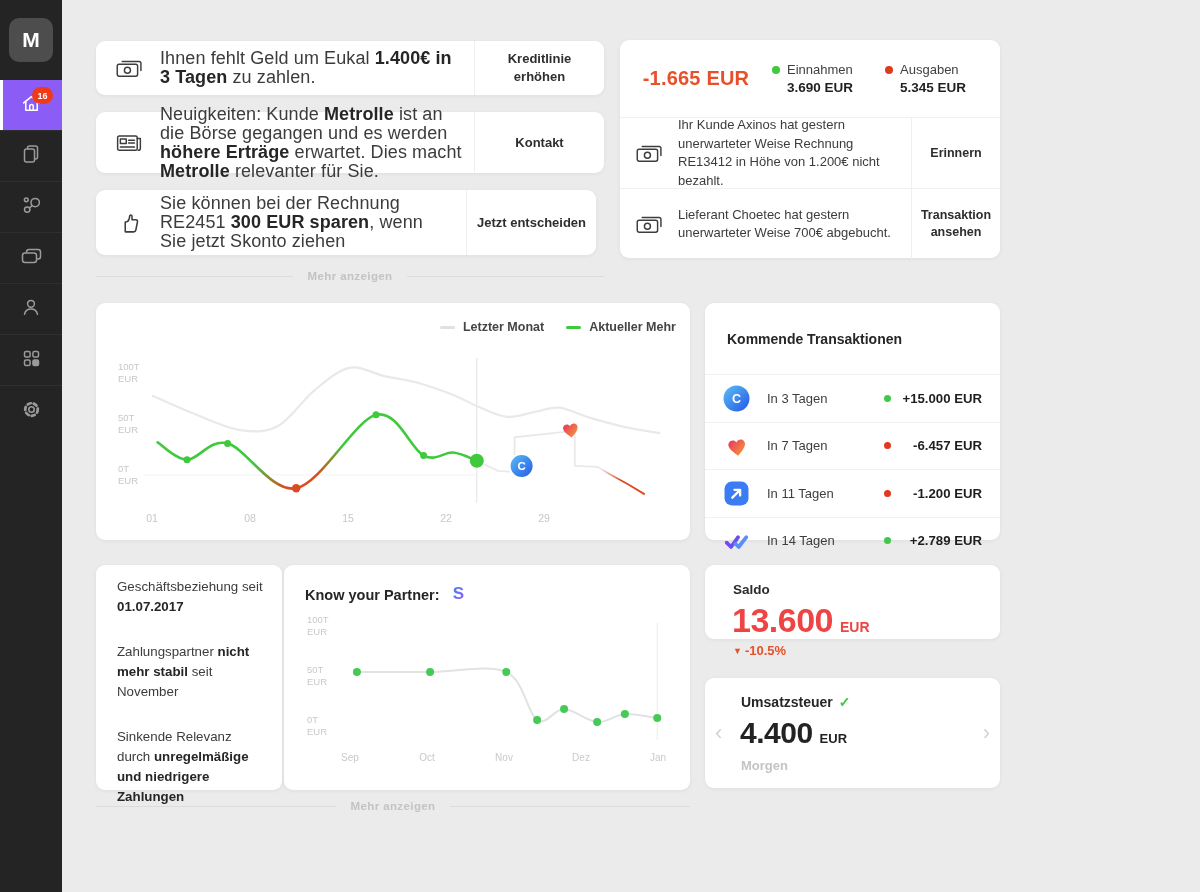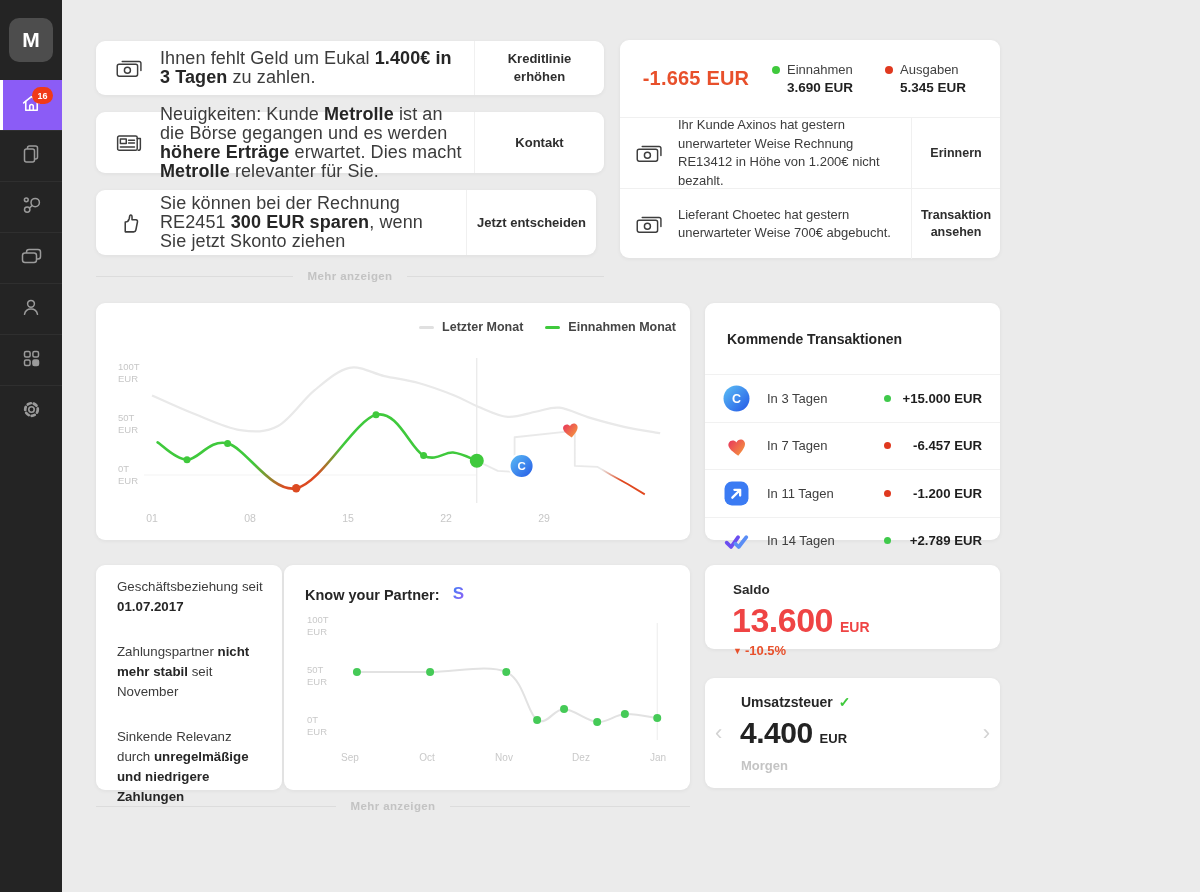--- a/index.html
+++ b/index.html
@@ -303,21 +303,21 @@
         <text x="22" y="169" font-size="9.5" fill="#c7c7c7">0T</text>
         <text x="22" y="181" font-size="9.5" fill="#c7c7c7">EUR</text>
       </svg>
     <div class="legend">
       <span class="lg-item">
           <i class="lg-line gray"></i>
           <span>Letzter Monat</span>
         </span>
       <span class="lg-item">
           <i class="lg-line green"></i>
-          <span>Einnahmen Monat</span>
+          <span>Aktueller Mehr</span>
         </span>
     </div>
   </div>
 
   <div class="card" style="left:705px;top:303px;width:295px;height:237px;">
     <div class="u-title">Kommende Transaktionen</div>
 
     <div class="u-row">
       <span class="u-ic">
         <svg width="27" height="27" viewBox="0 0 27 27">
@@ -427,21 +427,21 @@
                 <stop offset="0" stop-color="#3b82f6"></stop>
                 <stop offset="1" stop-color="#9b5cf6"></stop>
               </linearGradient>
             </defs>
         <text id="kyp-logo-letter" x="10.5" y="16" text-anchor="middle" font-size="17" font-weight="800" fill="url(#sg1)" font-family="Liberation Sans,sans-serif">S</text>
           </svg>
       </span>
     </div>
   </div>
 
-  <div class="card" style="left:705px;top:565px;width:295px;height:84px;">
+  <div class="card" style="left:705px;top:565px;width:295px;height:74px;">
     <div class="saldo-title">Saldo</div>
     <div class="saldo-val"><span>13.600</span><small>EUR</small></div>
     <div class="saldo-change"><span class="tri">▼</span><span>-10.5%</span></div>
   </div>
 
   <div class="card" style="left:705px;top:678px;width:295px;height:110px;">
     <span class="chev left">‹</span>
     <span class="chev right">›</span>
     <div class="vat-title"><span>Umsatzsteuer</span><span class="vat-check">✓</span></div>
     <div class="vat-val"><span>4.400</span><small>EUR</small></div>

